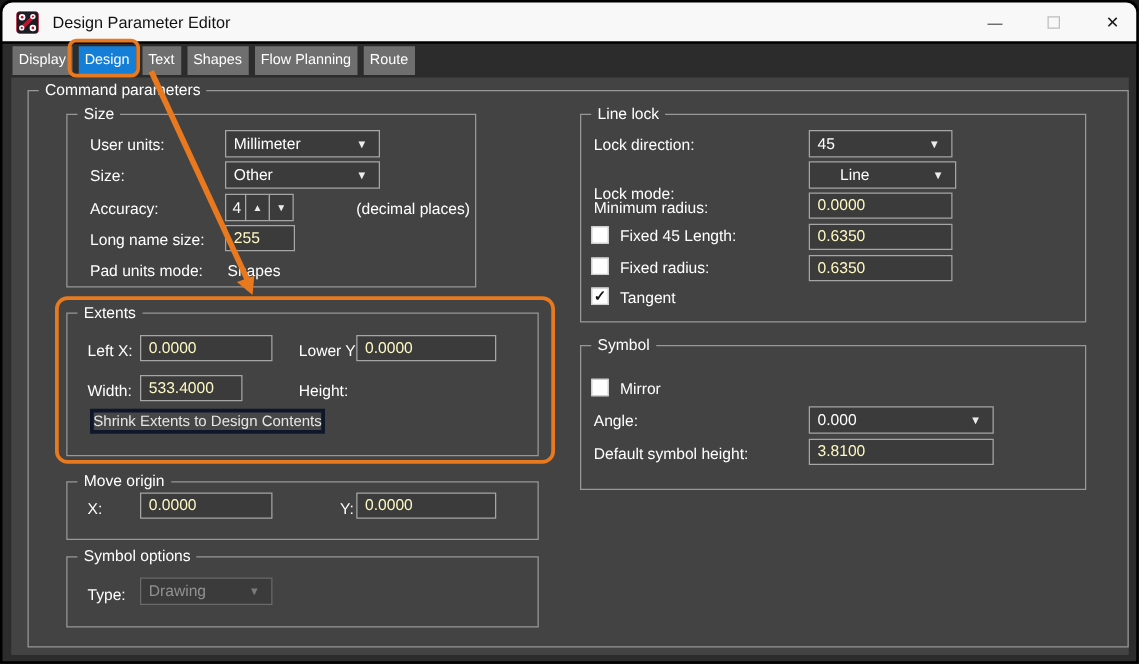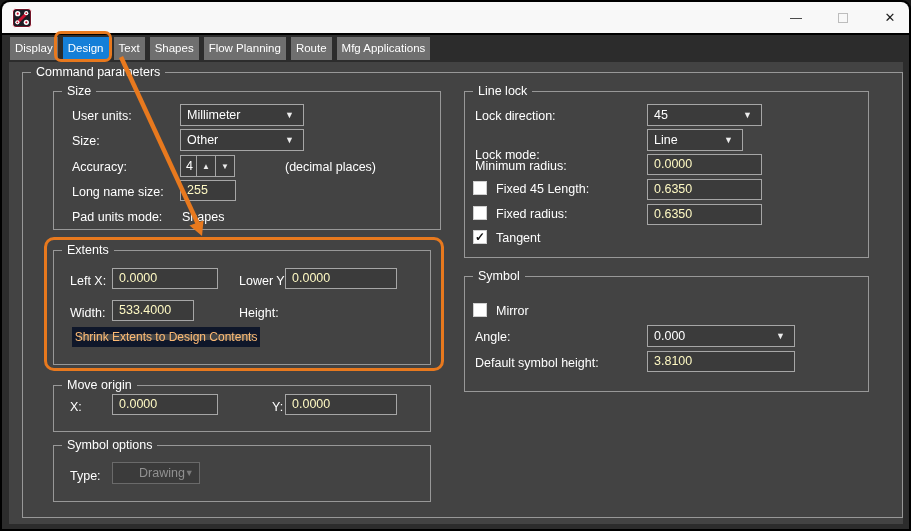--- a/index.html
+++ b/index.html
@@ -39,21 +39,21 @@
   .dd .dd-val { flex:1; padding-left:6px; font-size:12.5px; color:#fff; white-space:nowrap; }
   .dd .dd-arr { font-size:9px; color:#ececec; margin-right:9px; }
   .dd.disabled { border-color:#6a6a6a; }
   .dd.disabled .dd-val { color:#919191; }
   .dd.disabled .dd-arr { color:#7b7b7b; }
   .spin { position:absolute; display:flex; height:22px; }
   .spin .s-val { width:17px; background:#3b3b3b; border:1px solid #a6a6a6; color:#fff;
                  font-size:12.5px; line-height:20px; padding-left:5px; }
   .spin .s-btn { width:20px; background:#3b3b3b; border:1px solid #a6a6a6; margin-left:-1px;
                  display:flex; align-items:center; justify-content:center; color:#ececec; font-size:8px; }
-  .btn { position:absolute; background:#464646; border:7px solid #0f172a; color:#fdba74;
+  .btn { position:absolute; background:#464646; border:3px solid #0f172a; color:#e5e5e5;
          font-size:12px; display:flex; align-items:center; justify-content:center; white-space:nowrap; }
   .cb { position:absolute; width:14px; height:14px; background:#fff; border:1px solid #cfcfcf;
         display:flex; align-items:center; justify-content:center; font-size:12px; line-height:12px;
         color:#111; font-weight:bold; }
   
   .ann-box { position:absolute; border:3px solid #e8791e; z-index:40; pointer-events:none; }
   .ann-tab { left:54px; top:31px; width:58px; height:31px; border-radius:7px; }
   .ann-extents { left:44px; top:237px; width:400px; height:134px; border-radius:10px; }
   .ann-svg { position:absolute; left:0; top:0; z-index:41; pointer-events:none; }
 </style>
@@ -69,50 +69,50 @@
       <line x1="13.5" y1="6.5" x2="6.5" y2="13.5" stroke="#c8102e" stroke-width="3"></line>
       <circle cx="5.7" cy="5.7" r="2.6" fill="#ffffff"></circle>
         <circle cx="5.7" cy="5.7" r="1.1" fill="#c8102e"></circle>
       <circle cx="14.3" cy="5.2" r="2.1" fill="#ffffff"></circle>
         <circle cx="14.3" cy="5.2" r="0.9" fill="#c8102e"></circle>
       <circle cx="5.4" cy="14.3" r="2.1" fill="#ffffff"></circle>
         <circle cx="5.4" cy="14.3" r="0.9" fill="#c8102e"></circle>
       <circle cx="14.3" cy="14.3" r="2.6" fill="#ffffff"></circle>
         <circle cx="14.3" cy="14.3" r="1.1" fill="#c8102e"></circle>
     </svg>
+    <div class="win-title">Design Parameter Editor</div>
     <div class="win-btn min">
       <span>—</span>
     </div>
     <div class="win-btn max">
       <span class="max-glyph"></span>
     </div>
     <div class="win-btn close">
       <span>✕</span>
     </div>
   </div>
 
   <div class="bodyarea"></div>
 
   <div class="tabs">
     <div class="tab">Display</div>
     <div class="tab selected">Design</div>
     <div class="tab">Text</div>
     <div class="tab">Shapes</div>
     <div class="tab">Flow Planning</div>
     <div class="tab">Route</div>
-    <div class="tab">Mfg Applications</div>
   </div>
 
   <div class="page">
 
     <div class="gb" style="left:13px; top:10px; width:881px; height:446px;">
       <span class="gb-t">Command parameters</span>
     </div>
 
-    <div class="gb" style="left:44px; top:29px; width:388px; height:139px;">
+    <div class="gb" style="left:44px; top:29px; width:328px; height:139px;">
       <span class="gb-t">Size</span>
       <span class="lbl" style="left:18px; top:17px;">User units:</span>
       <div class="dd" style="left:126px; top:12px; width:124px;">
         <span class="dd-val">Millimeter</span>
         <span class="dd-arr">▼</span>
       </div>
       <span class="lbl" style="left:18px; top:42px;">Size:</span>
       <div class="dd" style="left:126px; top:37px; width:124px;">
         <span class="dd-val">Other</span>
         <span class="dd-arr">▼</span>
@@ -150,35 +150,35 @@
       <span class="gb-t">Move origin</span>
       <span class="lbl" style="left:16px; top:14px;">X:</span>
       <div class="input" style="left:58px; top:8px; width:106px;">0.0000</div>
       <span class="lbl" style="left:218px; top:14px;">Y:</span>
       <div class="input" style="left:231px; top:8px; width:112px;">0.0000</div>
     </div>
 
     <div class="gb" style="left:44px; top:383px; width:378px; height:57px;">
       <span class="gb-t">Symbol options</span>
       <span class="lbl" style="left:16px; top:23px;">Type:</span>
-      <div class="dd disabled" style="left:58px; top:16px; width:88px;padding-left:20px;">
+      <div class="dd disabled" style="left:58px; top:16px; width:106px;">
         <span class="dd-val">Drawing</span>
         <span class="dd-arr">▼</span>
       </div>
     </div>
 
     <div class="gb" style="left:455px; top:29px; width:405px; height:167px;">
       <span class="gb-t">Line lock</span>
       <span class="lbl" style="left:10px; top:17px;">Lock direction:</span>
       <div class="dd" style="left:182px; top:12px; width:115px;">
         <span class="dd-val">45</span>
         <span class="dd-arr">▼</span>
       </div>
       <span class="lbl" style="left:10px; top:56px;">Lock mode:</span>
-      <div class="dd" style="left:182px; top:37px; width:96px;">
+      <div class="dd" style="left:182px; top:37px; width:118px;padding-left:18px;">
         <span class="dd-val">Line</span>
         <span class="dd-arr">▼</span>
       </div>
       <span class="lbl" style="left:10px; top:67px;">Minimum radius:</span>
       <div class="input" style="left:182px; top:62px; width:115px;">0.0000</div>
       <span class="cb" style="left:8px; top:89px;"></span>
       <span class="lbl" style="left:31px; top:90px;">Fixed 45 Length:</span>
       <div class="input" style="left:182px; top:87px; width:115px;">0.6350</div>
       <span class="cb" style="left:8px; top:114px;"></span>
       <span class="lbl" style="left:31px; top:115px;">Fixed radius:</span>

